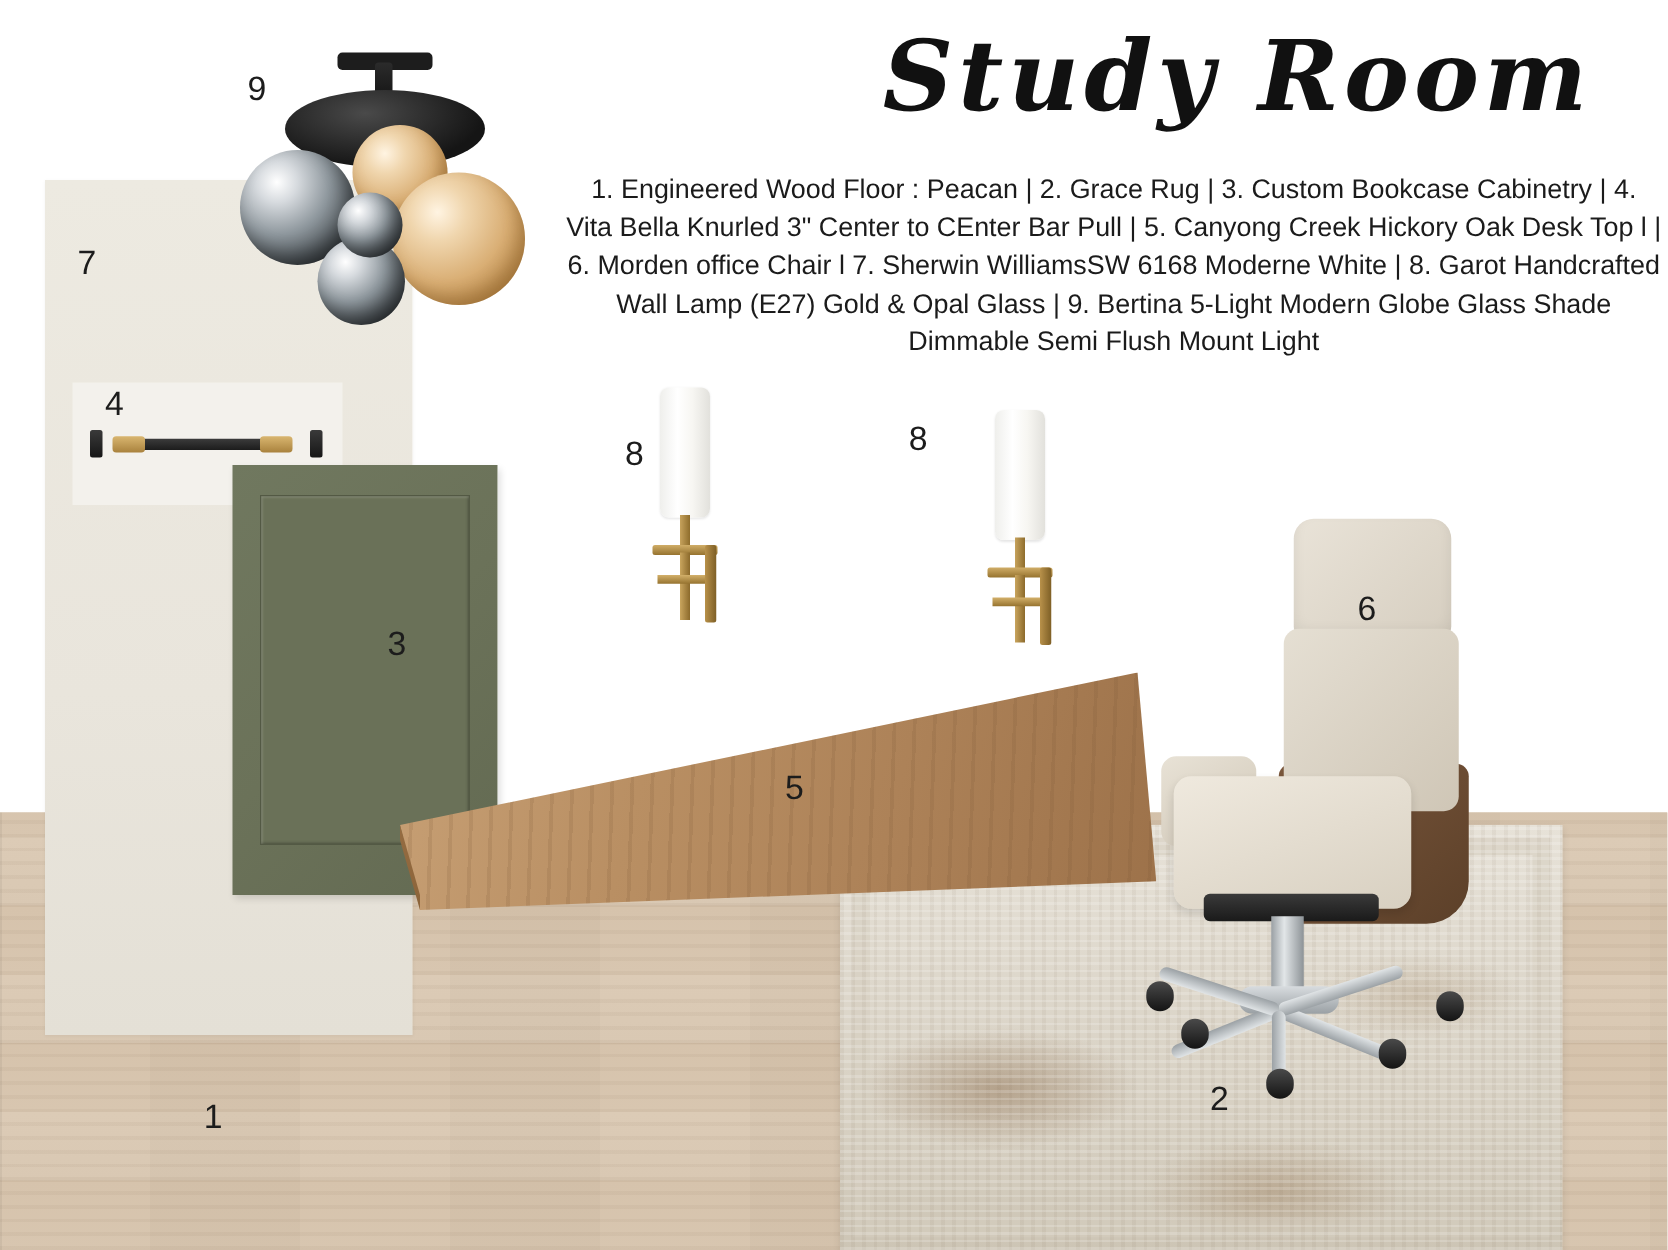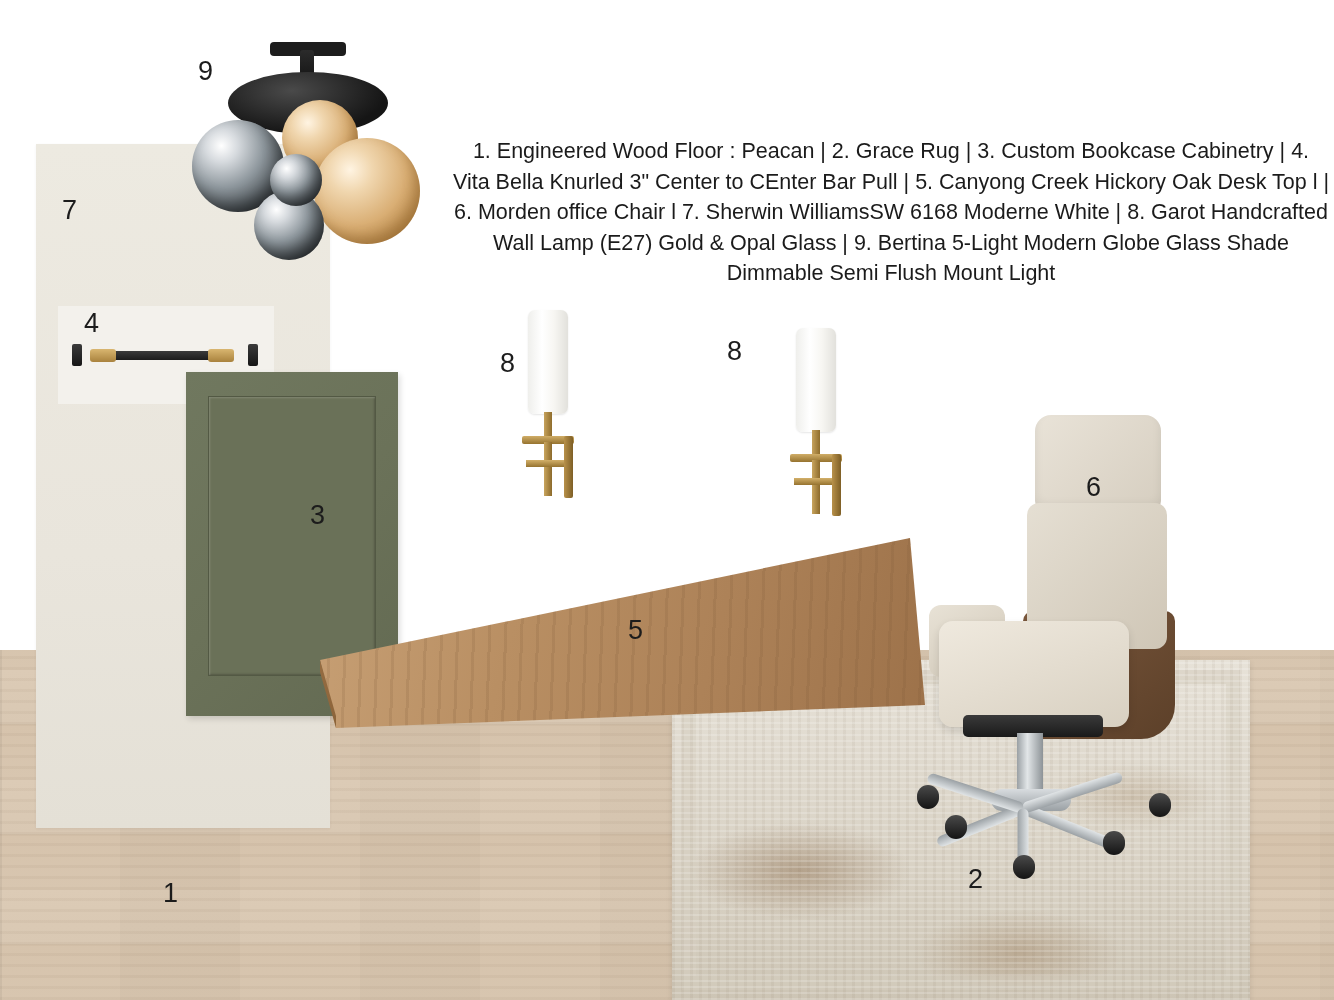--- a/index.html
+++ b/index.html
@@ -321,20 +321,21 @@
     <div class="spoke" style="left:118px;top:388px;width:92px;transform:rotate(158deg);"></div>
     <div class="spoke" style="left:118px;top:388px;width:100px;transform:rotate(198deg);"></div>
     <div class="spoke" style="left:118px;top:388px;width:60px;transform:rotate(90deg);"></div>
     <div class="caster" style="left:198px;top:416px;"></div>
     <div class="caster" style="left:244px;top:378px;"></div>
     <div class="caster" style="left:40px;top:400px;"></div>
     <div class="caster" style="left:12px;top:370px;"></div>
     <div class="caster" style="left:108px;top:440px;"></div>
   </div>
 
+  <div class="title">Study Room</div>
   <div class="legend">1. Engineered Wood Floor : Peacan  | 2. Grace Rug  |  3. Custom Bookcase Cabinetry  |  4. Vita Bella Knurled 3" Center to CEnter Bar Pull | 5. Canyong Creek Hickory Oak Desk Top l   |  6. Morden office Chair l 7. Sherwin WilliamsSW 6168 Moderne White | 8. Garot Handcrafted Wall Lamp (E27) Gold &amp; Opal Glass  | 9. Bertina 5-Light Modern Globe Glass Shade Dimmable Semi Flush Mount Light</div>
 
   <div class="num" style="left:163px;top:878px;">1</div>
   <div class="num" style="left:968px;top:864px;">2</div>
   <div class="num" style="left:310px;top:500px;">3</div>
   <div class="num" style="left:84px;top:308px;">4</div>
   <div class="num" style="left:628px;top:615px;">5</div>
   <div class="num" style="left:1086px;top:472px;">6</div>
   <div class="num" style="left:62px;top:195px;">7</div>
   <div class="num" style="left:500px;top:348px;">8</div>

